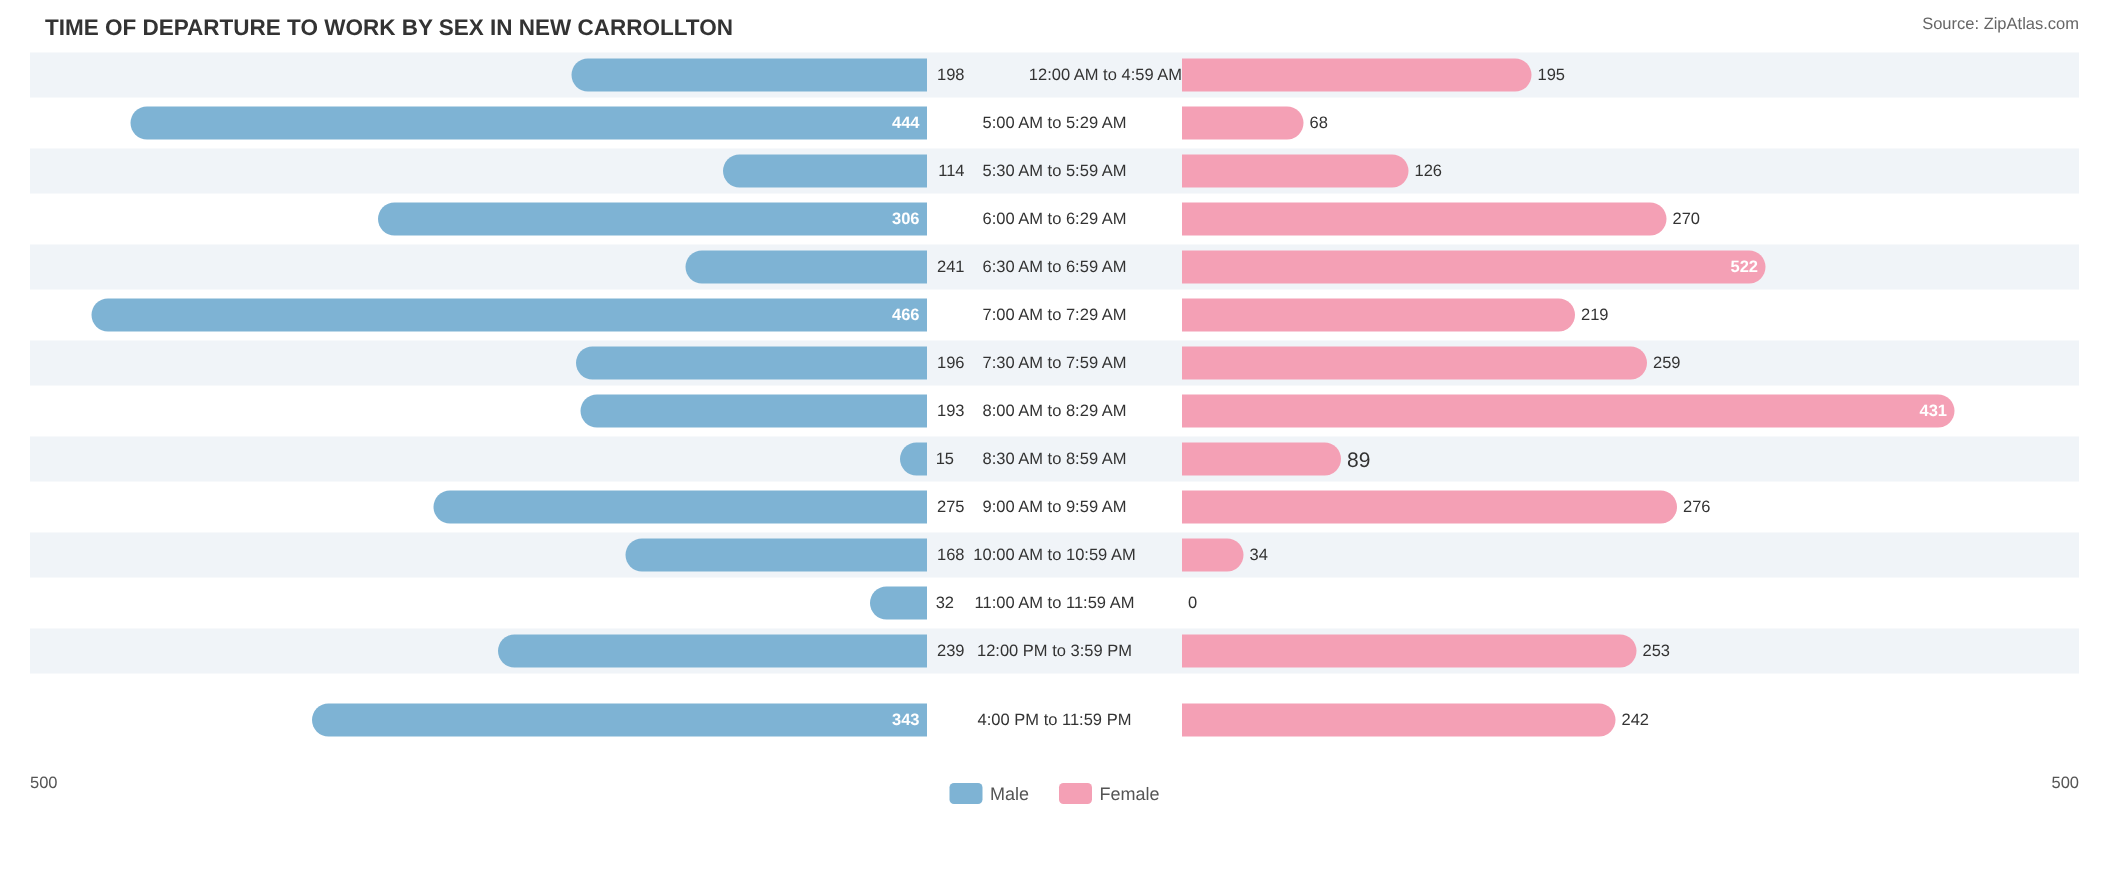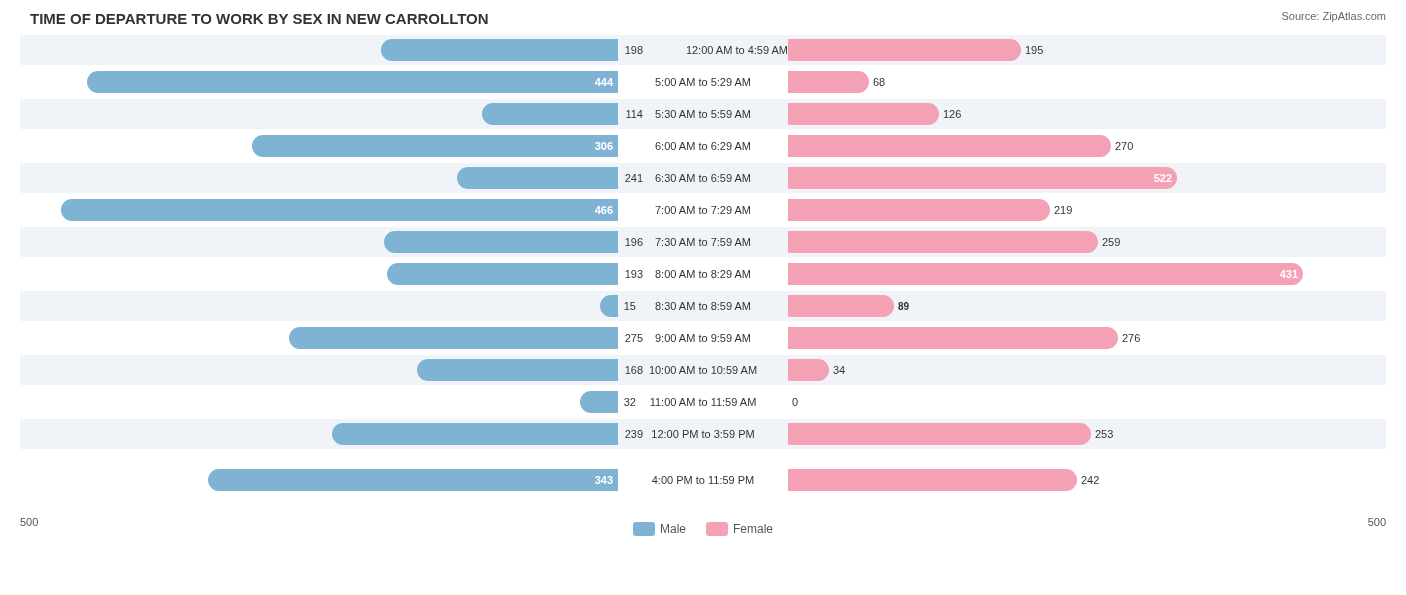--- a/index.html
+++ b/index.html
@@ -163,21 +163,21 @@
       </div>
       <div style="display: flex; align-items: center; height: 30px; margin-bottom: 2px; background: rgb(240, 244, 248); position: relative;">
         <div style="position: absolute; right: calc(50% + 85px); top: 4px; height: 22px; display: flex; align-items: center; justify-content: flex-end; width: 598px;">
           <div style="background: rgb(126, 179, 212); height: 22px; width: 18px; border-radius: 11px 0px 0px 11px; position: relative; display: flex; align-items: center; justify-content: flex-end;">
             <span style="font-size: 11px; font-weight: normal; color: rgb(51, 51, 51); white-space: nowrap; position: absolute; right: -18px;">15</span>
           </div>
         </div>
         <div style="position: absolute; left: 50%; transform: translateX(-50%); width: 170px; text-align: center; font-size: 11px; color: rgb(51, 51, 51); z-index: 2; white-space: nowrap;">8:30 AM to 8:59 AM</div>
         <div style="position: absolute; left: calc(50% + 85px); top: 4px; height: 22px; display: flex; align-items: center; justify-content: flex-start; width: 598px;">
           <div style="background: rgb(244, 160, 181); height: 22px; width: 106px; border-radius: 0px 11px 11px 0px; position: relative; display: flex; align-items: center;">
-            <span style="font-size: 10px; font-weight: bold; color: rgb(51, 51, 51); white-space: nowrap; position: absolute; left: 110px;">89</span>
+            <span style="font-size: 14px; font-weight: normal; color: rgb(51, 51, 51); white-space: nowrap; position: absolute; left: 110px;">89</span>
           </div>
         </div>
       </div>
       <div style="display: flex; align-items: center; height: 30px; margin-bottom: 2px; background: rgb(255, 255, 255); position: relative;">
         <div style="position: absolute; right: calc(50% + 85px); top: 4px; height: 22px; display: flex; align-items: center; justify-content: flex-end; width: 598px;">
           <div style="background: rgb(126, 179, 212); height: 22px; width: 329px; border-radius: 11px 0px 0px 11px; position: relative; display: flex; align-items: center; justify-content: flex-end;">
             <span style="font-size: 11px; font-weight: normal; color: rgb(51, 51, 51); white-space: nowrap; position: absolute; right: -25px;">275</span>
           </div>
         </div>
         <div style="position: absolute; left: 50%; transform: translateX(-50%); width: 170px; text-align: center; font-size: 11px; color: rgb(51, 51, 51); z-index: 2; white-space: nowrap;">9:00 AM to 9:59 AM</div>

